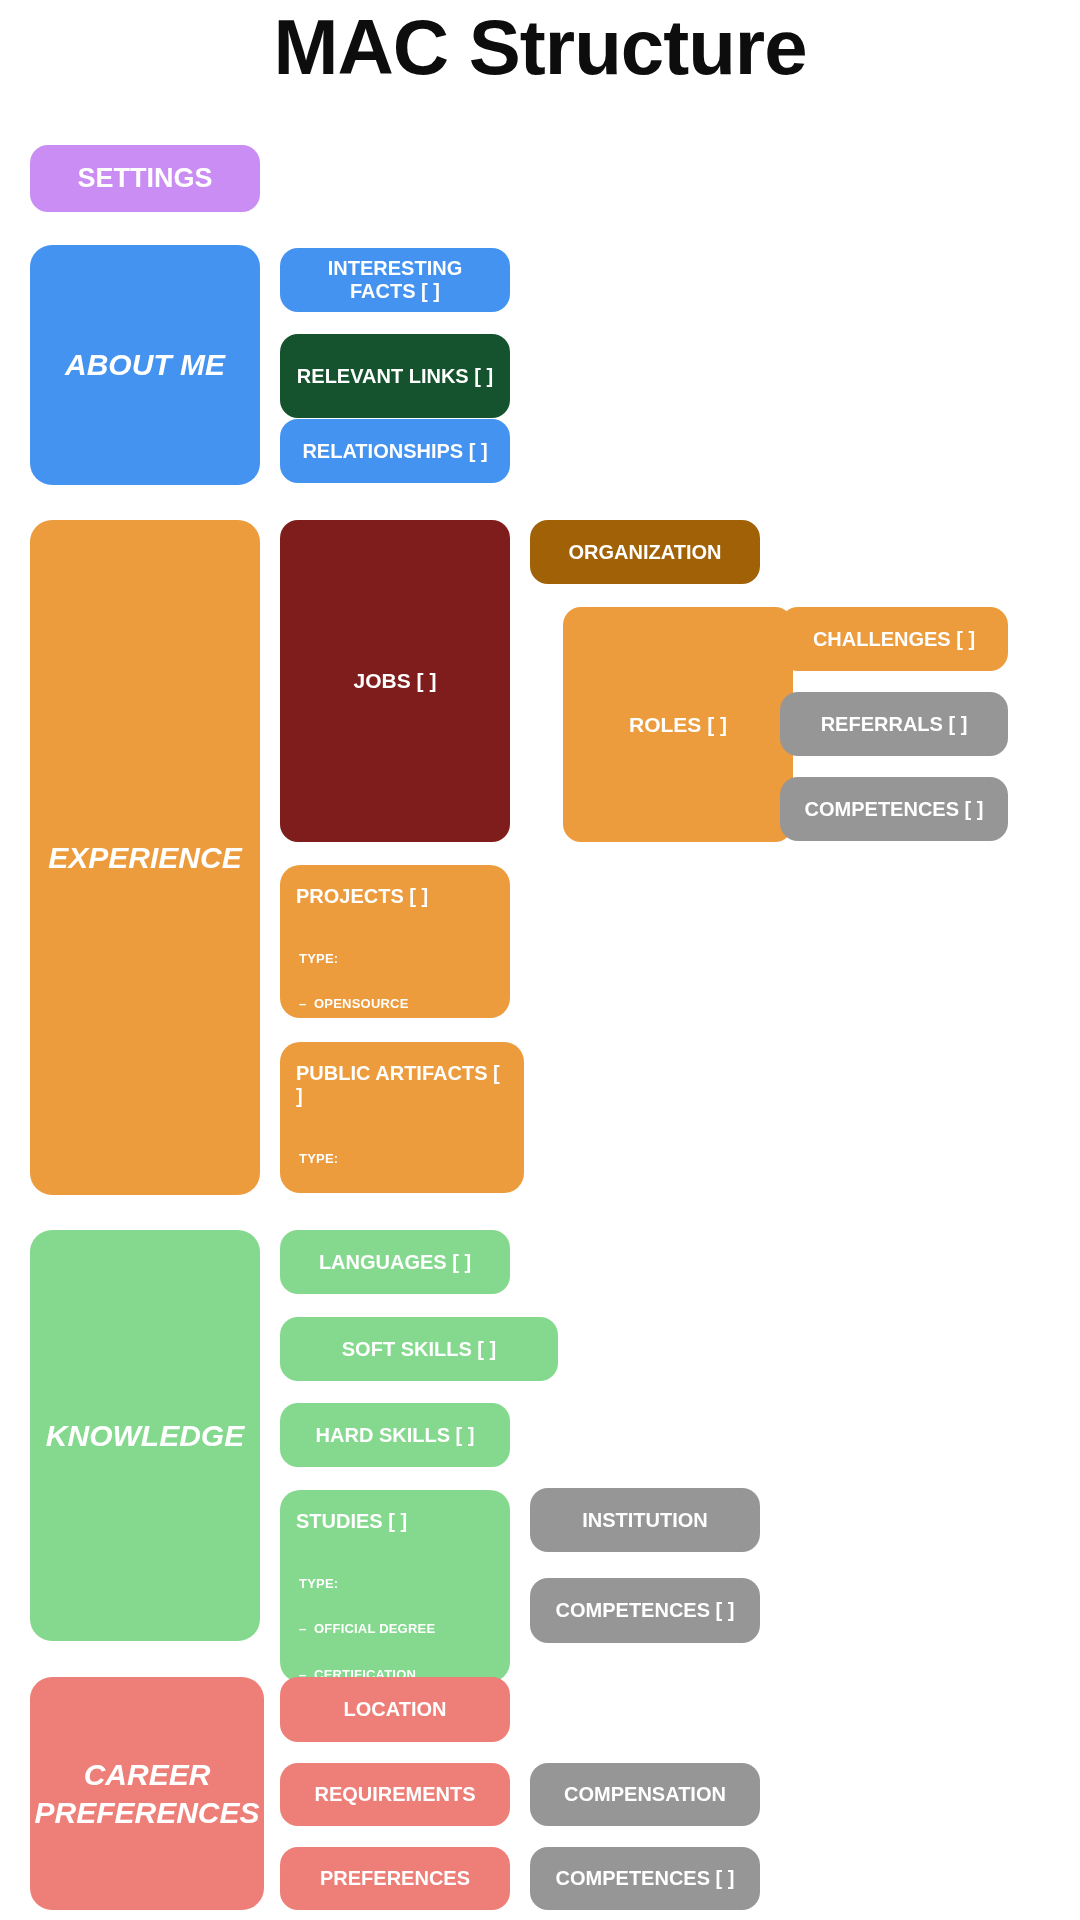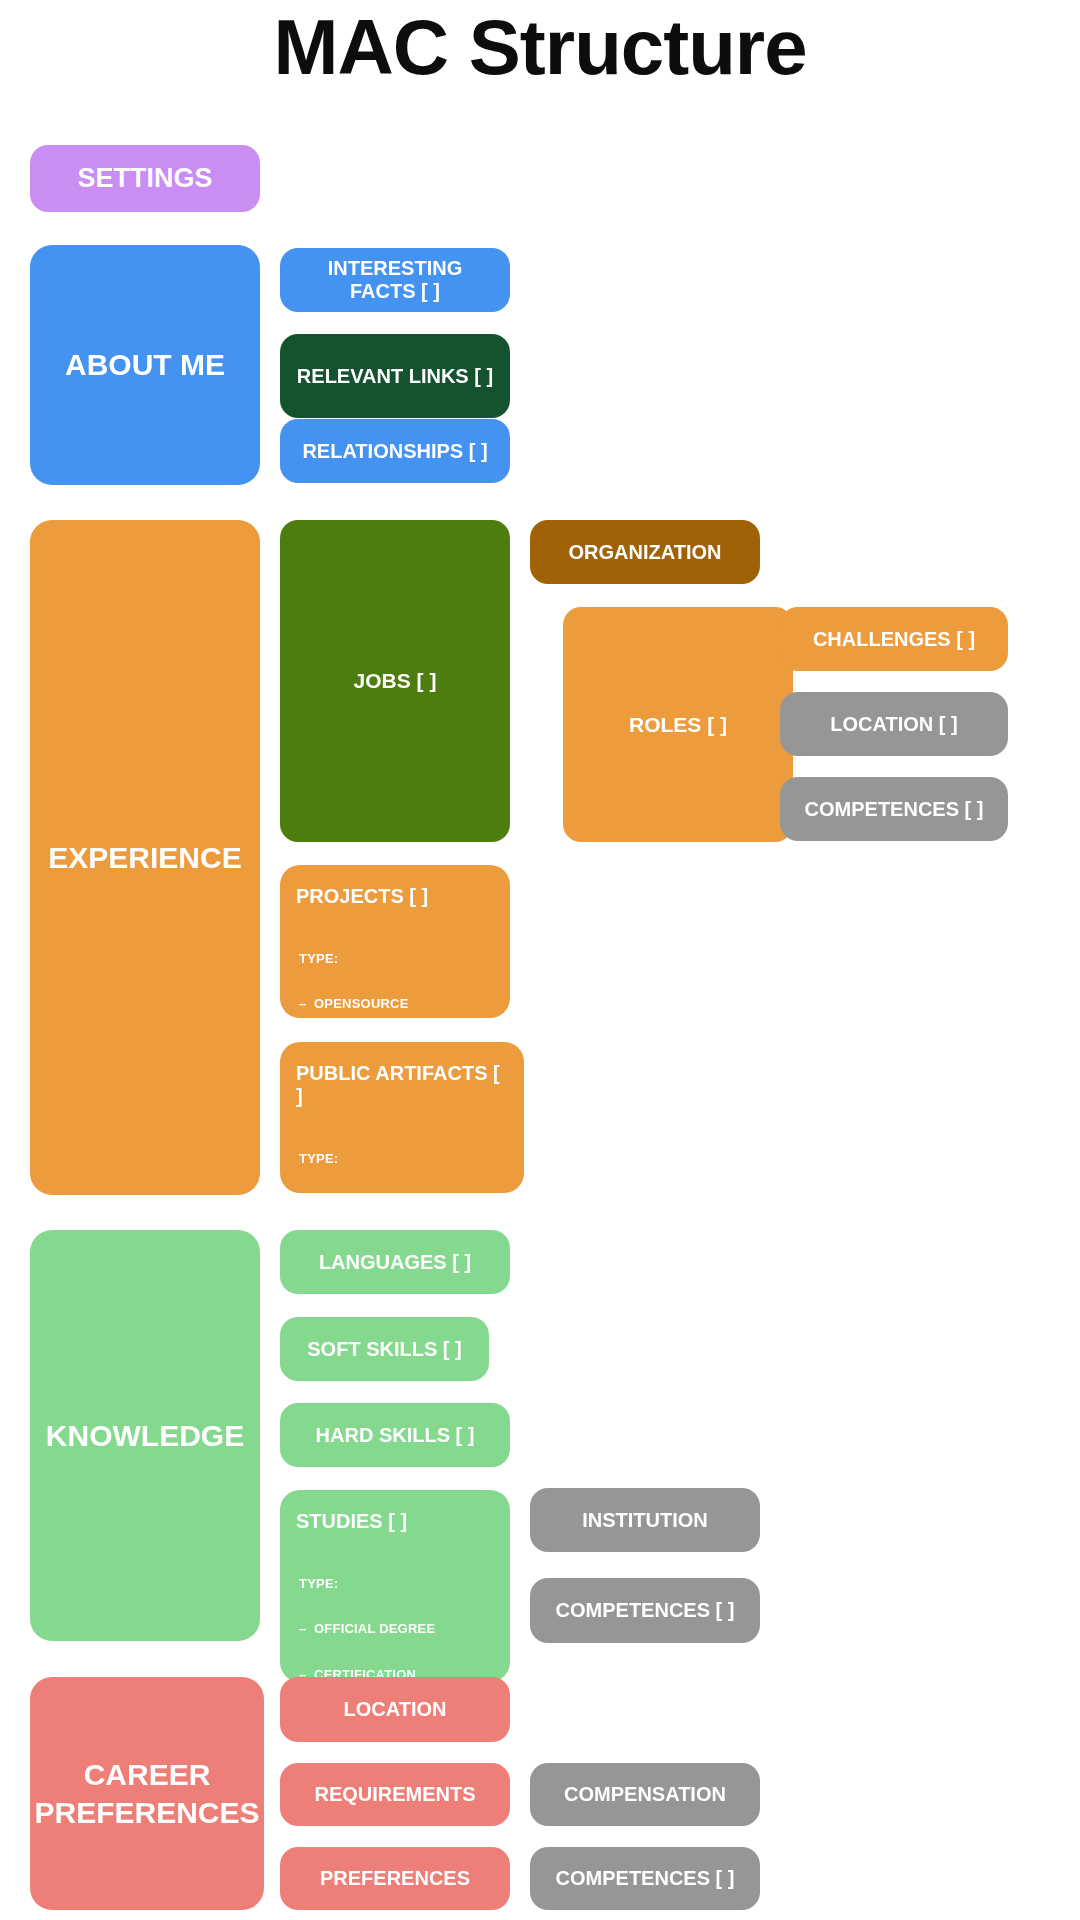--- a/index.html
+++ b/index.html
@@ -34,20 +34,21 @@
     color: #ffffff;
     text-align: center;
     box-sizing: border-box;
   }
   .big {
     border-radius: 22px;
     font-size: 30px;
     font-weight: 800;
     line-height: 1.25;
     padding: 0 14px;
+    font-style: italic;
   }
   .box {
     border-radius: 18px;
     font-size: 20px;
     font-weight: 700;
     padding: 0 16px;
   }
   .detail {
     position: absolute;
     border-radius: 20px;
@@ -78,25 +79,25 @@
   <div class="title">MAC Structure</div>
 
   <div class="node box" style="left: 30px; top: 145px; width: 230px; height: 67px; font-size: 27px; font-weight: 800; background-color: rgb(201, 141, 243);">SETTINGS</div>
 
   <div class="node big" style="left: 30px; top: 245px; width: 230px; height: 240px; background-color: rgb(68, 147, 240);">ABOUT ME</div>
   <div class="node box" style="left: 280px; top: 248px; width: 230px; height: 64px; background-color: rgb(68, 147, 240);">INTERESTING FACTS [ ]</div>
   <div class="node box" style="left: 280px; top: 334px; width: 230px; height: 84px; background-color: #14532d;">RELEVANT LINKS [ ]</div>
   <div class="node box" style="left: 280px; top: 419px; width: 230px; height: 64px; background-color: rgb(68, 147, 240);">RELATIONSHIPS [ ]</div>
 
   <div class="node big" style="left: 30px; top: 520px; width: 230px; height: 675px; background-color: rgb(236, 155, 61);">EXPERIENCE</div>
-  <div class="node box" style="left: 280px; top: 520px; width: 230px; height: 322px; font-size: 21px; background-color: #4d7c0f;">JOBS [ ]</div>
+  <div class="node box" style="left: 280px; top: 520px; width: 230px; height: 322px; font-size: 21px; background-color: #7f1d1d;">JOBS [ ]</div>
   <div class="node box" style="left: 530px; top: 520px; width: 230px; height: 64px; background-color: #a16207;">ORGANIZATION</div>
   <div class="node box" style="left: 530px; top: 607px; width: 230px; height: 235px; font-size: 21px; background-color: rgb(236, 155, 61); margin-left: 33px;">ROLES [ ]</div>
   <div class="node box" style="left: 780px; top: 607px; width: 228px; height: 64px; background-color: rgb(236, 155, 61);">CHALLENGES [ ]</div>
-  <div class="node box" style="left: 780px; top: 692px; width: 228px; height: 64px; background-color: rgb(150, 150, 150);">LOCATION [ ]</div>
+  <div class="node box" style="left: 780px; top: 692px; width: 228px; height: 64px; background-color: rgb(150, 150, 150);">REFERRALS [ ]</div>
   <div class="node box" style="left: 780px; top: 777px; width: 228px; height: 64px; background-color: rgb(150, 150, 150);">COMPETENCES [ ]</div>
 
   <div class="detail" style="left: 280px; top: 865px; width: 230px; height: 153px; background-color: rgb(236, 155, 61);">
     <div class="detail-title">PROJECTS [ ]</div>
     <div class="detail-list">
       <div>TYPE:</div>
       <div>–  OPENSOURCE</div>
       <div>–  SIDEPROJECT</div>
       <div>–  PROBONO</div>
       <div>–  ...</div>
@@ -109,21 +110,21 @@
       <div>TYPE:</div>
       <div>–  POST</div>
       <div>–  ACHIEVEMENT</div>
       <div>–  LAUNCH</div>
       <div>–  ...</div>
     </div>
   </div>
 
   <div class="node big" style="left: 30px; top: 1230px; width: 230px; height: 411px; background-color: rgb(133, 217, 142);">KNOWLEDGE</div>
   <div class="node box" style="left: 280px; top: 1230px; width: 230px; height: 64px; background-color: rgb(133, 217, 142);">LANGUAGES [ ]</div>
-  <div class="node box" style="left: 280px; top: 1317px; width: 209px; height: 64px; background-color: rgb(133, 217, 142);">SOFT SKILLS [ ]</div>
+  <div class="node box" style="left: 280px; top: 1317px; width: 278px; height: 64px; background-color: rgb(133, 217, 142);">SOFT SKILLS [ ]</div>
   <div class="node box" style="left: 280px; top: 1403px; width: 230px; height: 64px; background-color: rgb(133, 217, 142);">HARD SKILLS [ ]</div>
 
   <div class="detail" style="left: 280px; top: 1490px; width: 230px; height: 192px; background-color: rgb(133, 217, 142);">
     <div class="detail-title">STUDIES [ ]</div>
     <div class="detail-list">
       <div>TYPE:</div>
       <div>–  OFFICIAL DEGREE</div>
       <div>–  CERTIFICATION</div>
       <div>–  SELF TRAINING</div>
       <div>–  ...</div>

